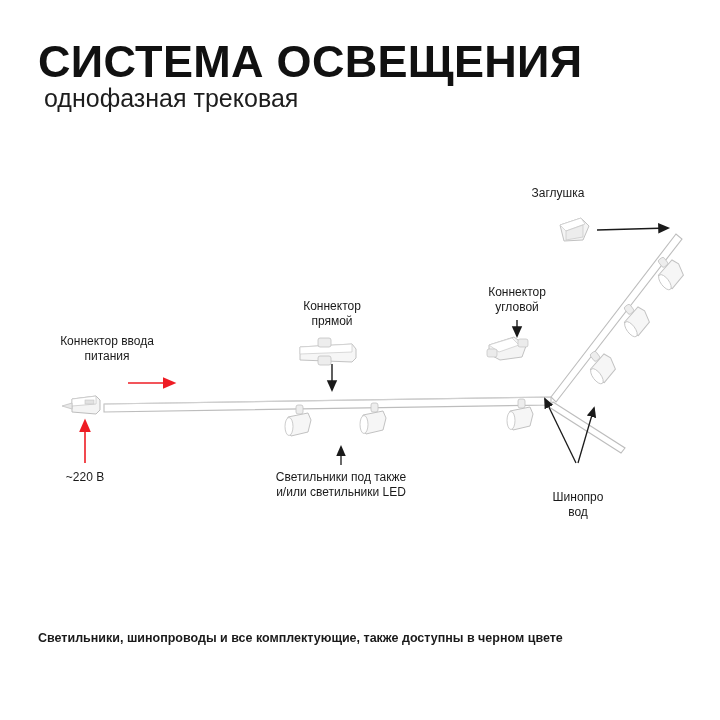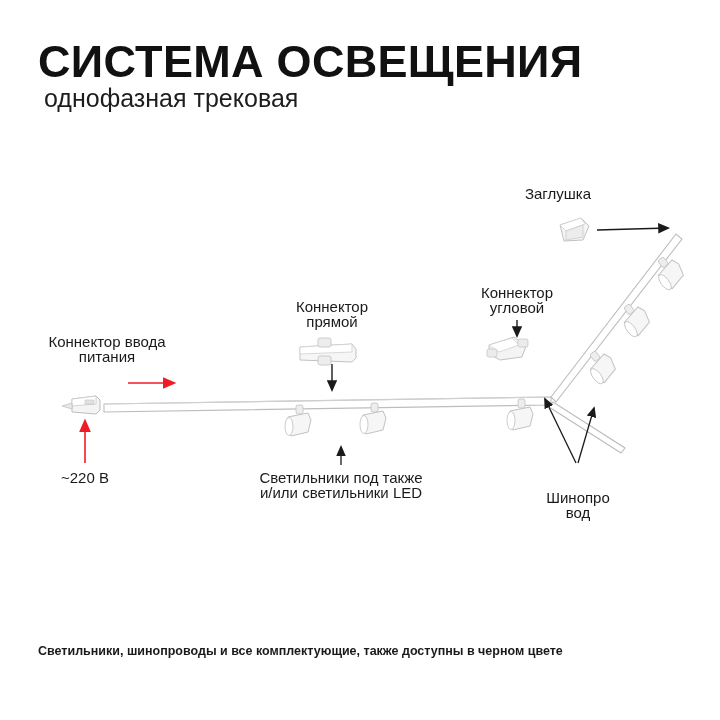--- a/index.html
+++ b/index.html
@@ -40,36 +40,35 @@
   .diagram {
     position: absolute;
     left: 0;
     top: 0;
     width: 720px;
     height: 720px;
   }
 
   .lbl {
     position: absolute;
-    font-size: 15px;
+    font-size: 12px;
     line-height: 15px;
     color: #1a1a1a;
     text-align: center;
     white-space: pre-line;
   }
 
   .footnote {
     position: absolute;
     left: 38px;
     top: 631px;
     font-size: 12.5px;
     font-weight: bold;
     color: #1a1a1a;
     white-space: nowrap;
-    margin-top: 13px;
   }
 </style>
 </head>
 <body>
 
 <div class="title">СИСТЕМА ОСВЕЩЕНИЯ</div>
 <div class="subtitle">однофазная трековая</div>
 
 <svg class="diagram" viewBox="0 0 720 720" xmlns="http://www.w3.org/2000/svg">
   <defs>

